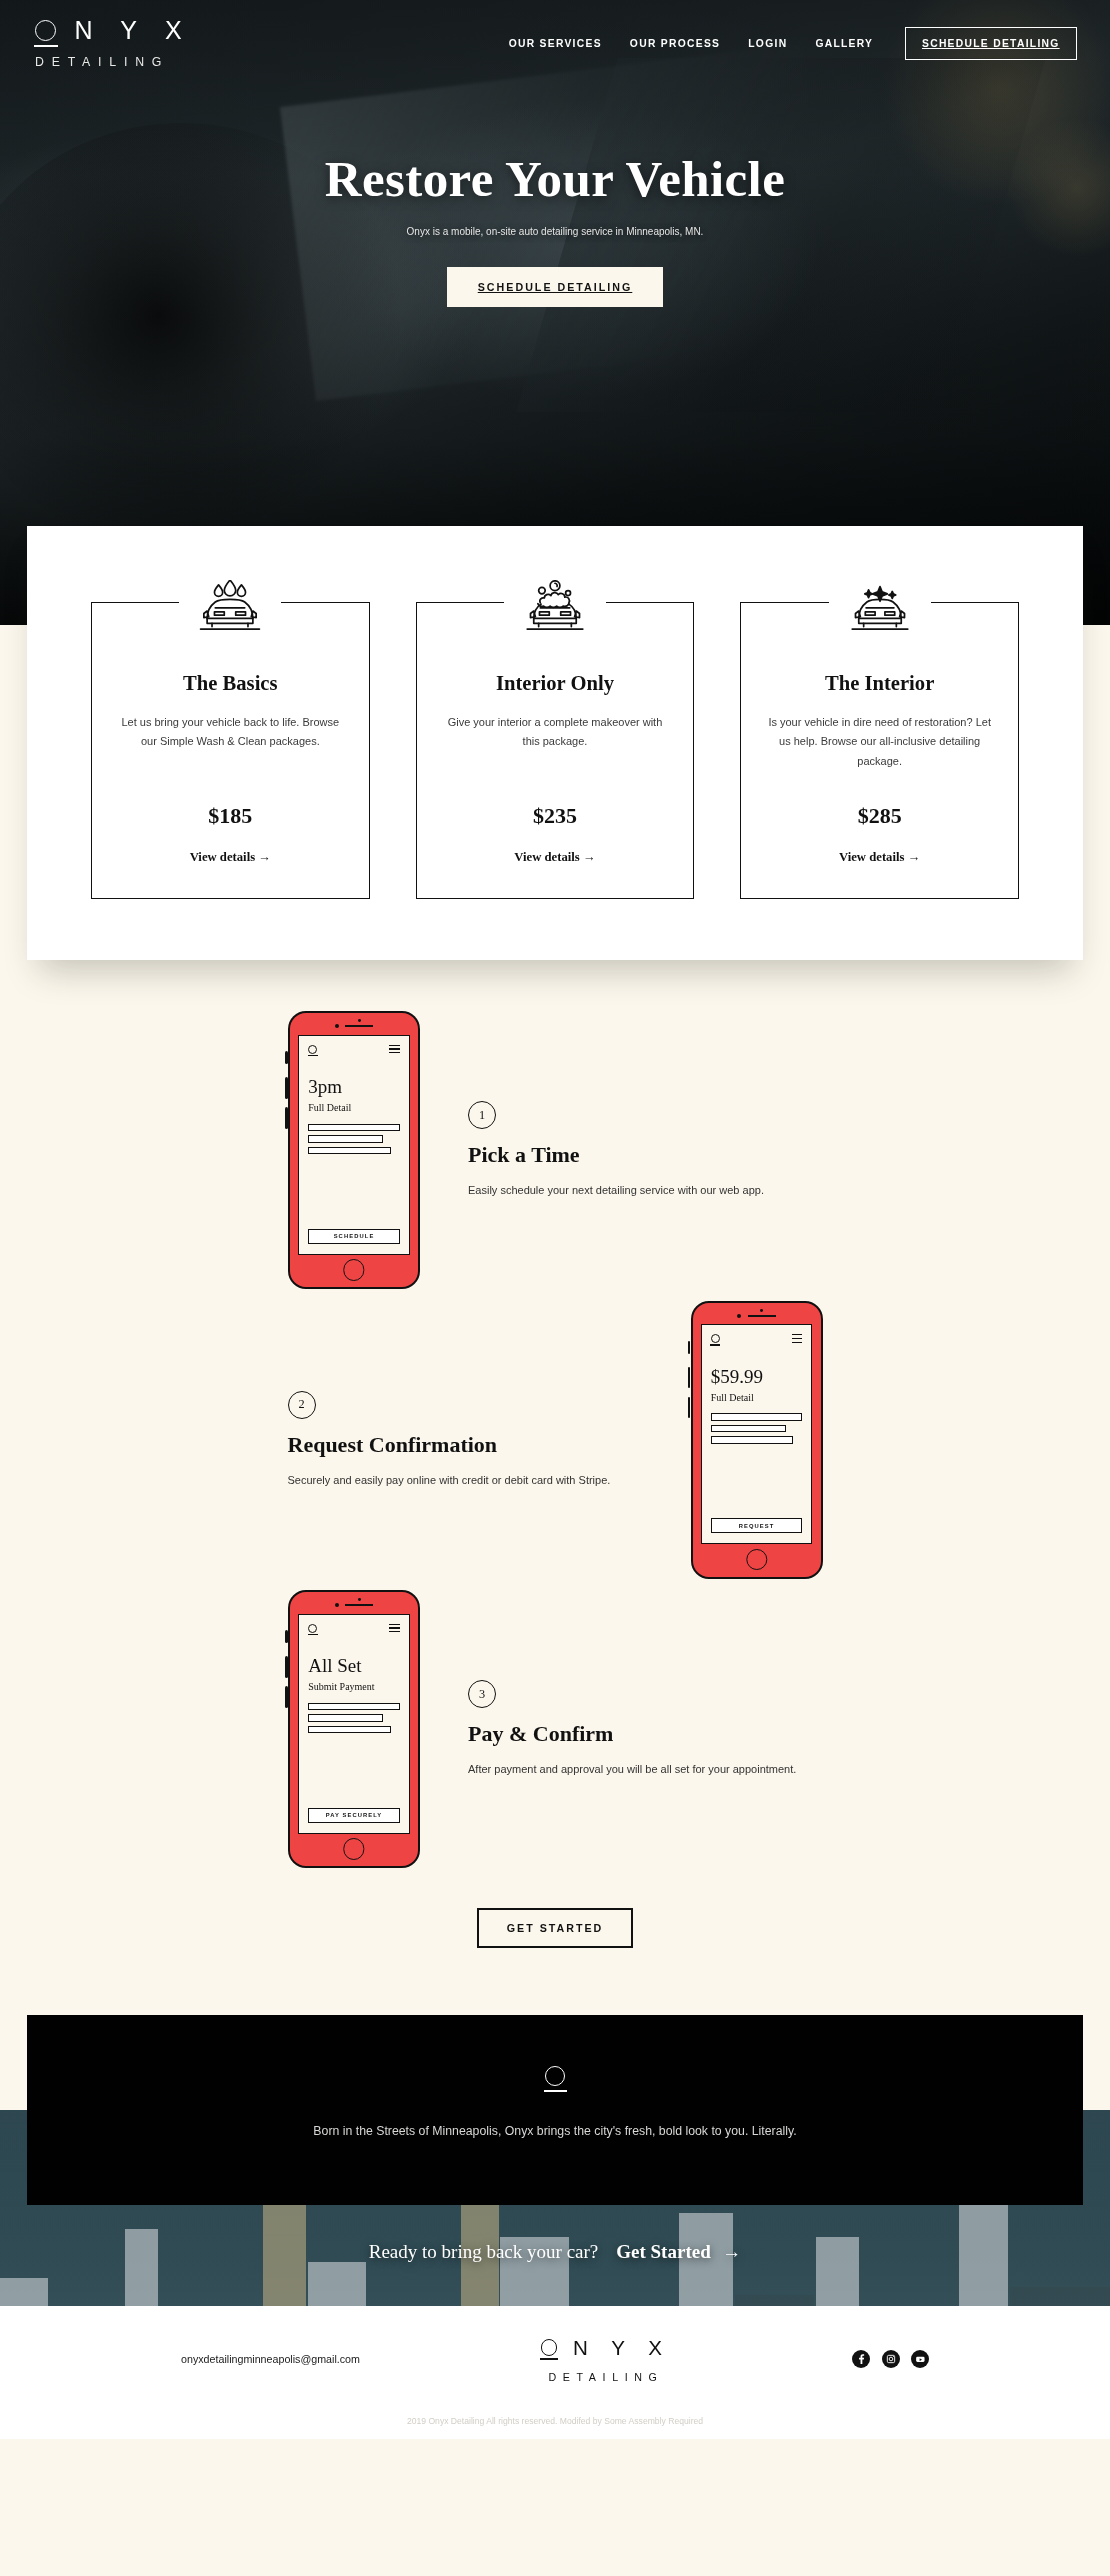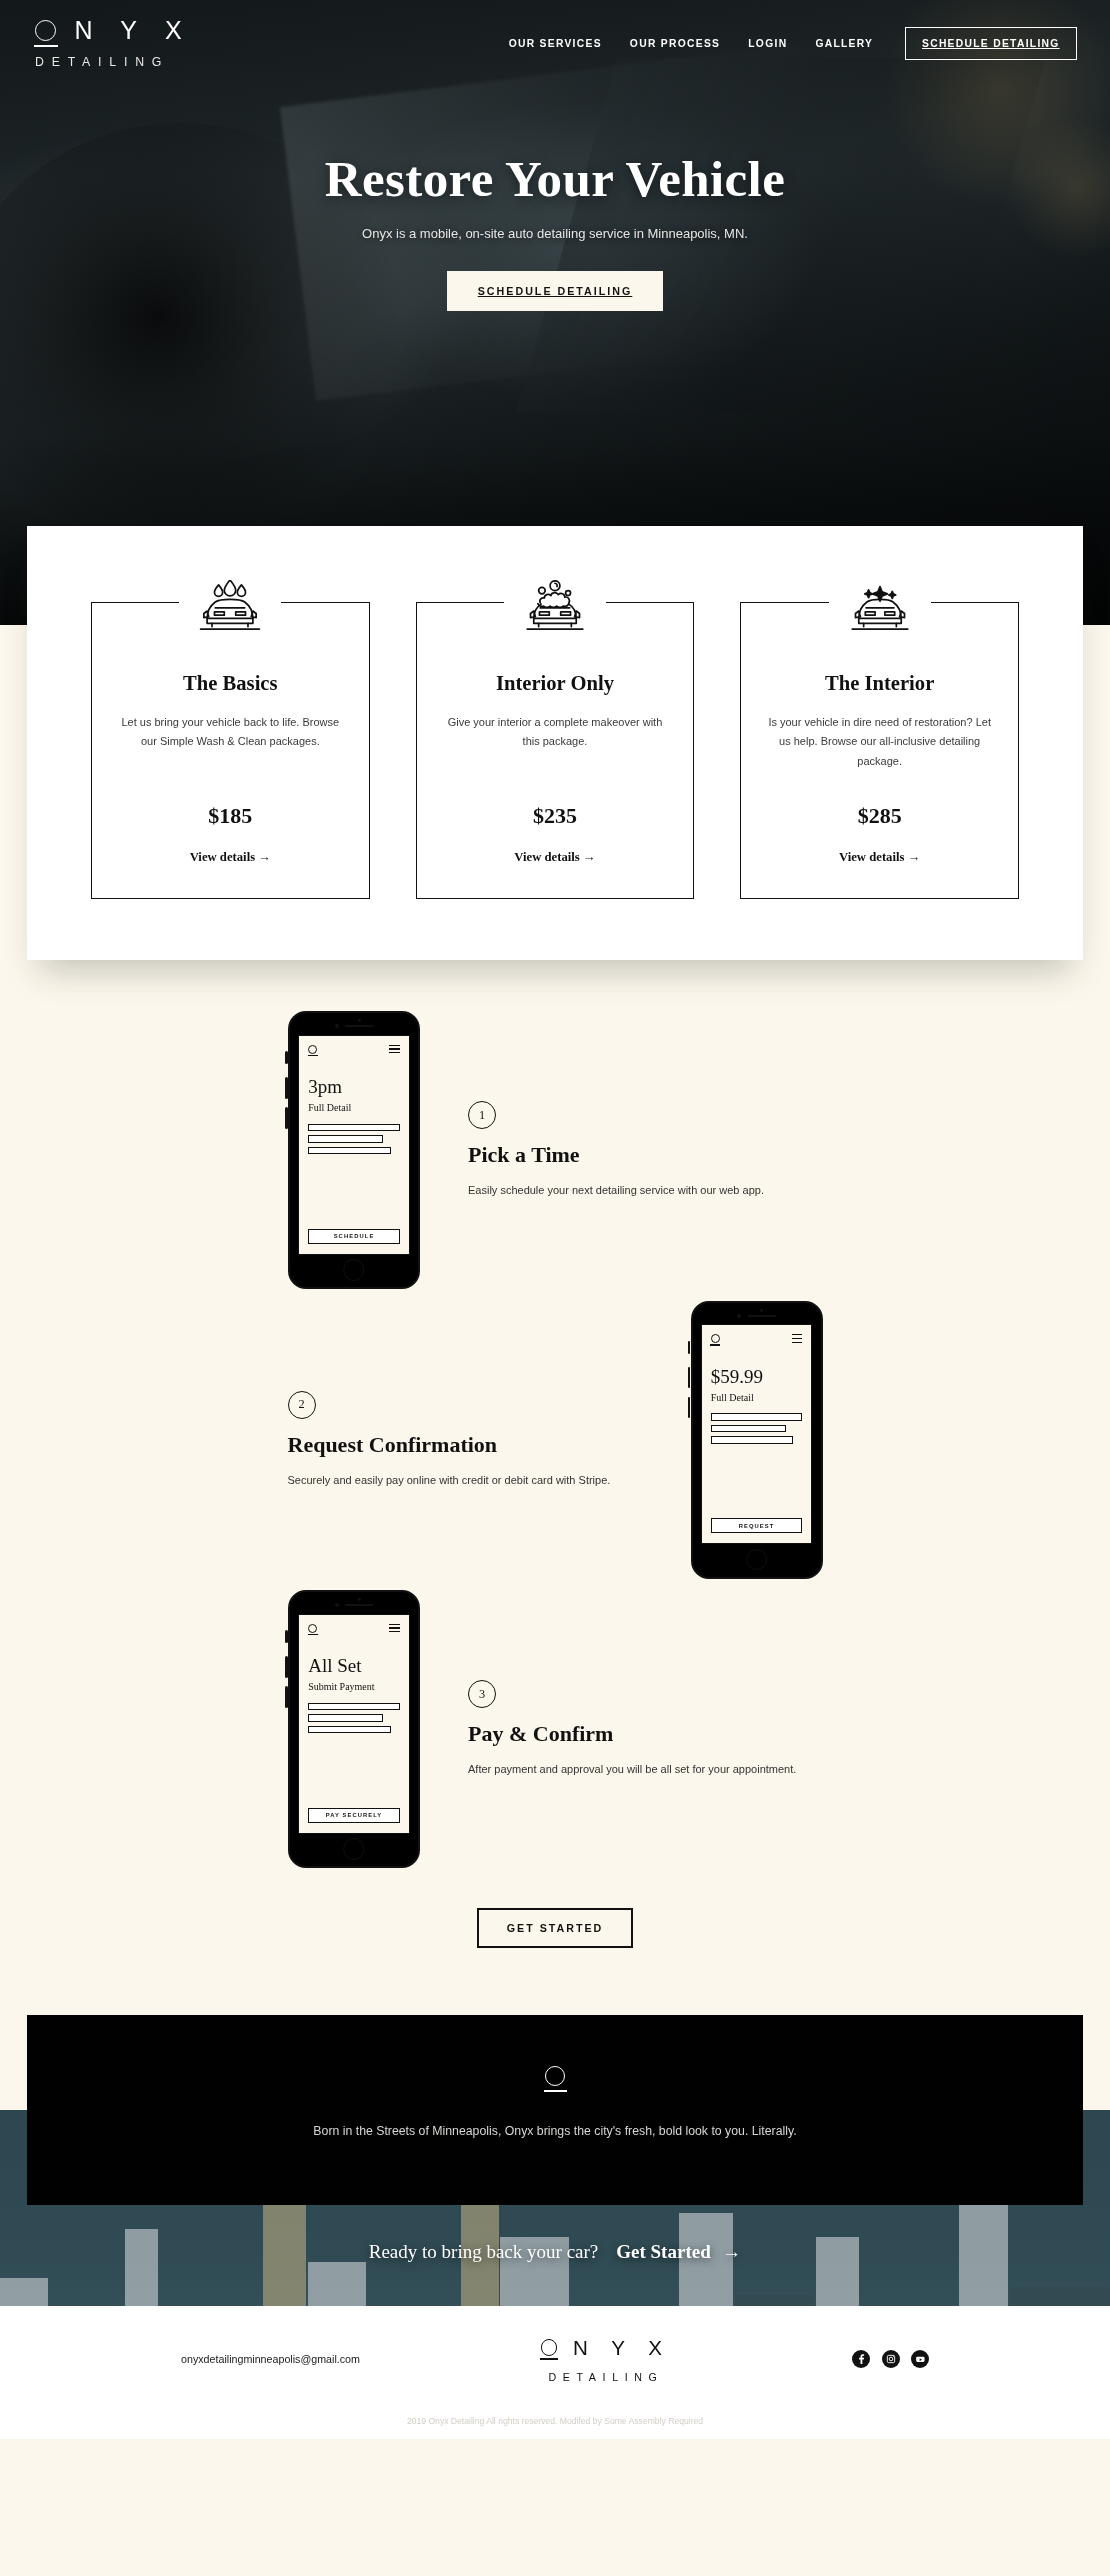--- a/index.html
+++ b/index.html
@@ -80,21 +80,21 @@
   .hero-content{
     position:relative; z-index:5; text-align:center;
     margin-top:82px;
   }
   .hero-title{
     font-family:"Liberation Serif", serif; font-weight:700;
     font-size:51px; color:#fff; letter-spacing:0.4px;
     text-shadow:0 1.6px 11.5px rgba(0,0,0,.5);
   }
   .hero-sub{
-    margin-top:18px; color:#e6e6e4; font-size:13px; font-weight:400;
+    margin-top:18px; color:#e6e6e4; font-size:10px; font-weight:400;
     text-shadow:0 0.8px 6.6px rgba(0,0,0,.55);
   }
   .hero-btn{
     display:inline-block; margin-top:30px;
     background:#fbf7ec; color:#121212;
     font-size:10.7px; font-weight:700; letter-spacing:2px;
     padding:14px 31px;
   }
 
   
@@ -154,21 +154,21 @@
   }
   .step-title{
     font-family:"Liberation Serif", serif; font-weight:700; font-size:22px;
     margin-bottom:13px;
   }
   .step-desc{ font-size:11px; line-height:1.65; color:#333; }
 
   
   .phone{
     width:132px; height:278px; border:2.9px solid #111; border-radius:18px;
-    background:#000000; position:relative; flex:none;
+    background:#ef4444; position:relative; flex:none;
     padding:21.4px 8.2px 0;
   }
   .phone-sensors{
     position:absolute; top:10.7px; left:0; right:0;
     display:flex; align-items:center; justify-content:center; gap:6.6px;
   }
   .ph-dot{ width:4.1px; height:4.1px; border-radius:50%; background:#111; }
   .ph-spk{ width:28px; height:2.1px; background:#111; position:relative; }
   .ph-spk::before{ content:""; position:absolute; top:-5.8px; left:12.3px; width:2.9px; height:2.9px; border-radius:50%; background:#111; }
   .phone-btn-l{ position:absolute; left:-5px; top:38px; width:2.5px; height:13px; background:#111; border-radius:1.6px; }

